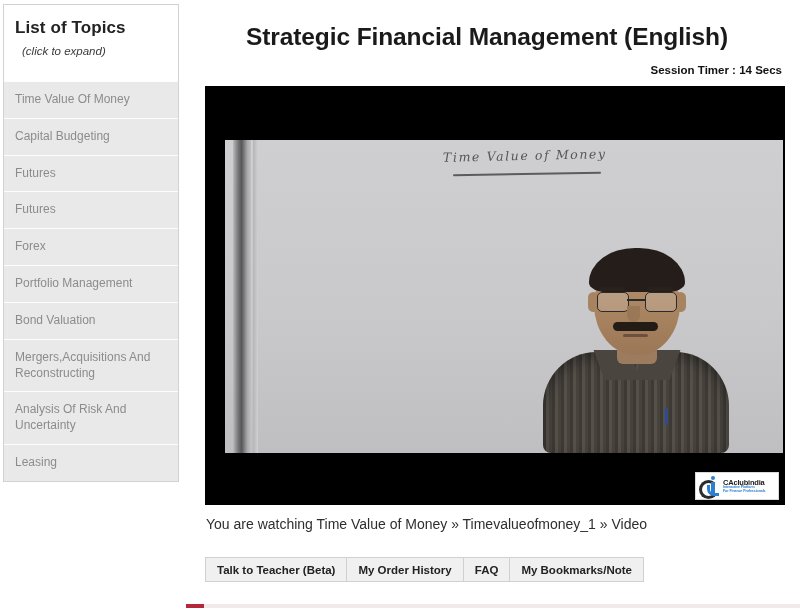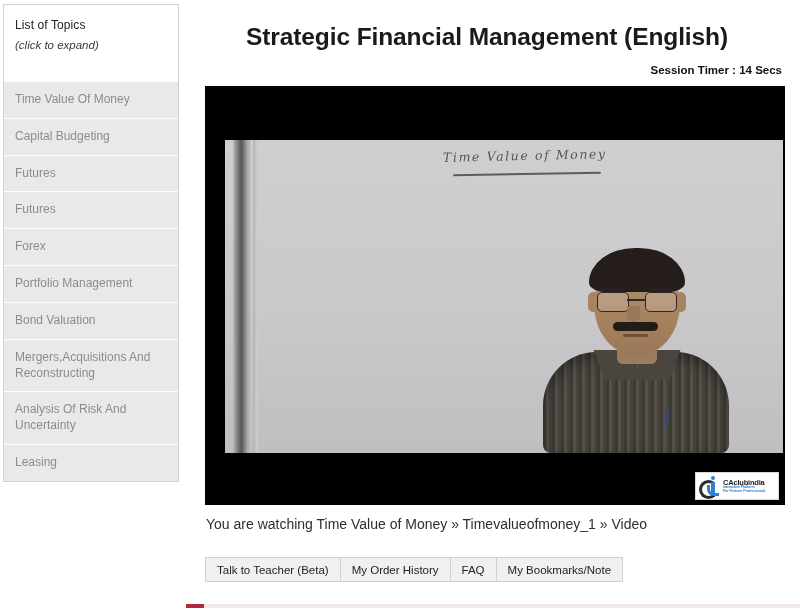--- a/index.html
+++ b/index.html
@@ -25,31 +25,31 @@
     box-sizing: border-box;
     background: #ffffff;
   }
   #sidebar-header {
     background: #ffffff;
     padding: 13px 11px 20px 11px;
     height: 76px;
     box-sizing: border-box;
   }
   #sidebar-title {
-    font-size: 12px;
-    font-weight: normal;
+    font-size: 17px;
+    font-weight: bold;
     color: #222222;
     letter-spacing: 0.1px;
     margin: 0 0 7px 0;
   }
   #sidebar-subtitle {
     font-size: 11.5px;
     font-style: italic;
     color: #3a3a3a;
-    margin: 0;
+    margin: 7px;
   }
   .topic-item {
     background: #e9e9e9;
     border-top: 1px solid #fdfdfd;
     color: #8c8c8c;
     font-size: 12px;
     padding: 10px 10px 10px 11px;
     line-height: 1.32;
     cursor: pointer;
     box-sizing: border-box;
@@ -362,21 +362,21 @@
     left: 0px;
     top: 557px;
     display: flex;
     border: 1px solid #d0d0d0;
     background: #f0f0f0;
     box-sizing: border-box;
     height: 25px;
   }
   .bar-button {
     font-size: 11.5px;
-    font-weight: normal;
+    font-weight: bold;
     color: #222222;
     padding: 0 11px;
     display: flex;
     align-items: center;
     border-right: 1px solid #d0d0d0;
     cursor: pointer;
     background: #f0f0f0;
     white-space: nowrap;
   }
   .bar-button:last-child { border-right: none; }

